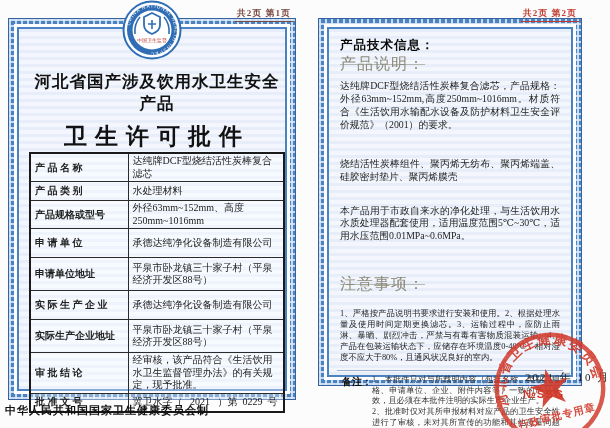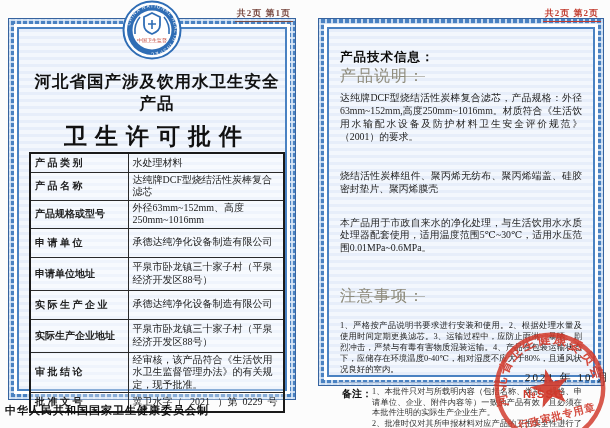--- a/index.html
+++ b/index.html
@@ -22,21 +22,21 @@
     padding:8px;
   }
   .page-inner {
     position:relative;
     width:100%; height:100%;
     border:2px solid #4a82c2;
     box-shadow:0 0 0 3px #ffffff;
     background:repeating-linear-gradient(0deg, #e7eefa 0 3px, #f3f7fd 3px 7px);
   }
   .page1-outer { left:8px;  top:18px; width:288px; height:382px; }
-  .page2-outer { left:318px; top:18px; width:286px; height:368px; }
+  .page2-outer { left:318px; top:18px; width:264px; height:368px; }
 
   .page-indicator {
     position:absolute; top:-12px; right:2px;
     font-size:9px; font-weight:bold; letter-spacing:1px;
     border-bottom:1px solid currentColor;
     padding:0 2px 1px 2px;
     white-space:nowrap;
   }
   .pi-1 { color:#7a4a42; }
   .pi-2 { color:#c23b2e; }
@@ -78,21 +78,21 @@
   tr.h-m  td { height:29px; }
   tr.h-l  td { height:33px; }
 
   .issuer-footer {
     position:absolute; left:5px; top:403px;
     font-size:11px; font-weight:bold; color:#111;
     letter-spacing:1px;
   }
 
   
-  .p2-content { position:absolute; inset:0; padding:20px 11px 4px 11px; font-size:10px; color:#1c1c1c; }
+  .p2-content { position:absolute; inset:0; padding:8px 11px 4px 11px; font-size:10px; color:#1c1c1c; }
   .tech-heading { font-weight:bold; font-size:12.5px; color:#0a0a0a; letter-spacing:1px; }
   .sec-label { font-size:16px; color:#8d8a7a; letter-spacing:1px; text-decoration:line-through; text-decoration-color:rgba(141,138,122,.55); }
   .sec-body  { font-size:9.8px; line-height:1.32; text-align:justify; color:#222; }
   .sb-0 { margin:5px 0 9px 0; }
   .sl-1 { margin-top:2px; }
   .sb-1 { margin:26px 0 6px 0; }
   .sl-2 { margin-top:15px; }
   .sb-2 { margin:21px 0 4px 0; }
   .sl-3 { margin-top:31px; }
   .sb-3 { margin:14px 0 6px 0; font-size:8.4px; line-height:1.3; }
@@ -142,26 +142,26 @@
   </svg>
 
   <div class="page-inner">
     <div class="p1-content">
       <div class="title1">河北省国产涉及饮用水卫生安全产品</div>
       <div class="title2">卫生许可批件</div>
 
       <table class="cert">
         <tbody>
             <tr class="h-s">
+          <td class="flabel">产  品  名  称</td>
+          <td class="fval">达纯牌DCF型烧结活性炭棒复合滤芯</td>
+        </tr>
+        <tr class="h-s">
           <td class="flabel">产  品  类  别</td>
           <td class="fval">水处理材料</td>
-        </tr>
-        <tr class="h-s">
-          <td class="flabel">产  品  名  称</td>
-          <td class="fval">达纯牌DCF型烧结活性炭棒复合滤芯</td>
         </tr>
         <tr class="h-s">
           <td class="flabel">产品规格或型号</td>
           <td class="fval">外径63mm~152mm、高度250mm~1016mm</td>
         </tr>
         <tr class="h-m">
           <td class="flabel">申  请  单  位</td>
           <td class="fval">承德达纯净化设备制造有限公司</td>
         </tr>
         <tr class="h-l">

